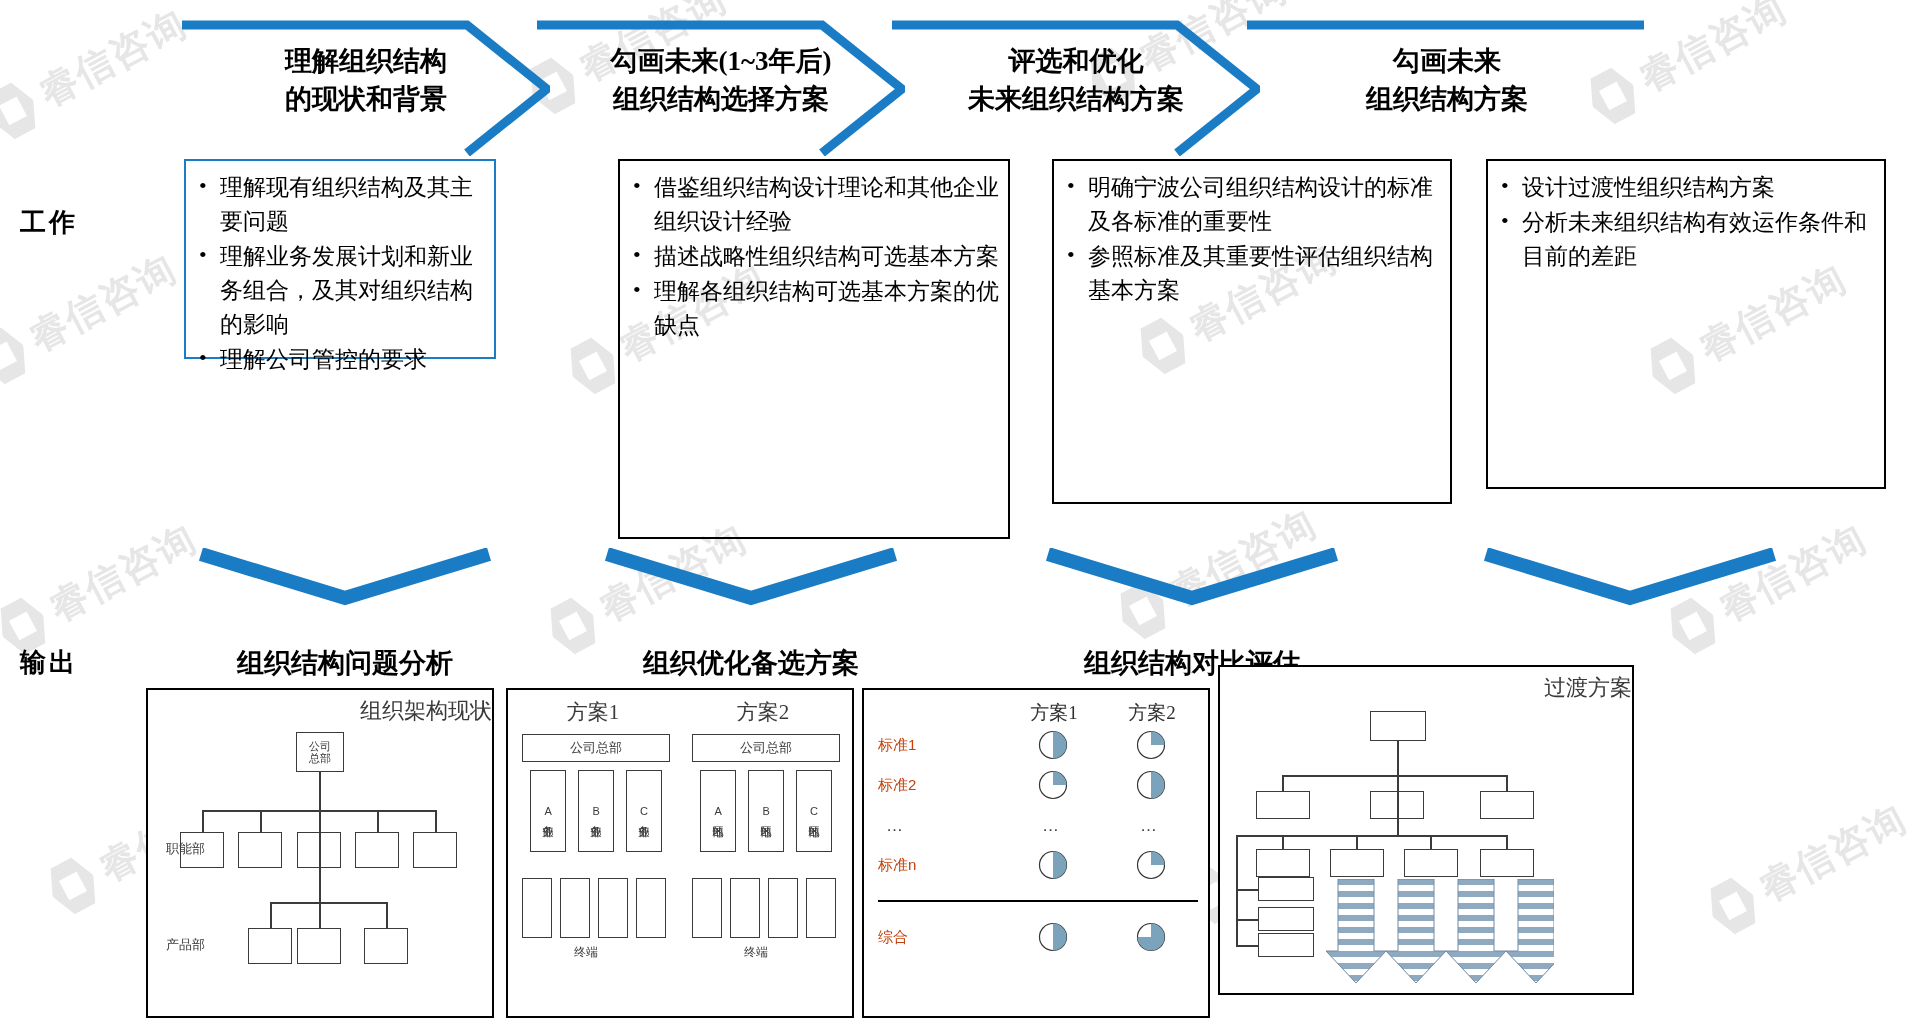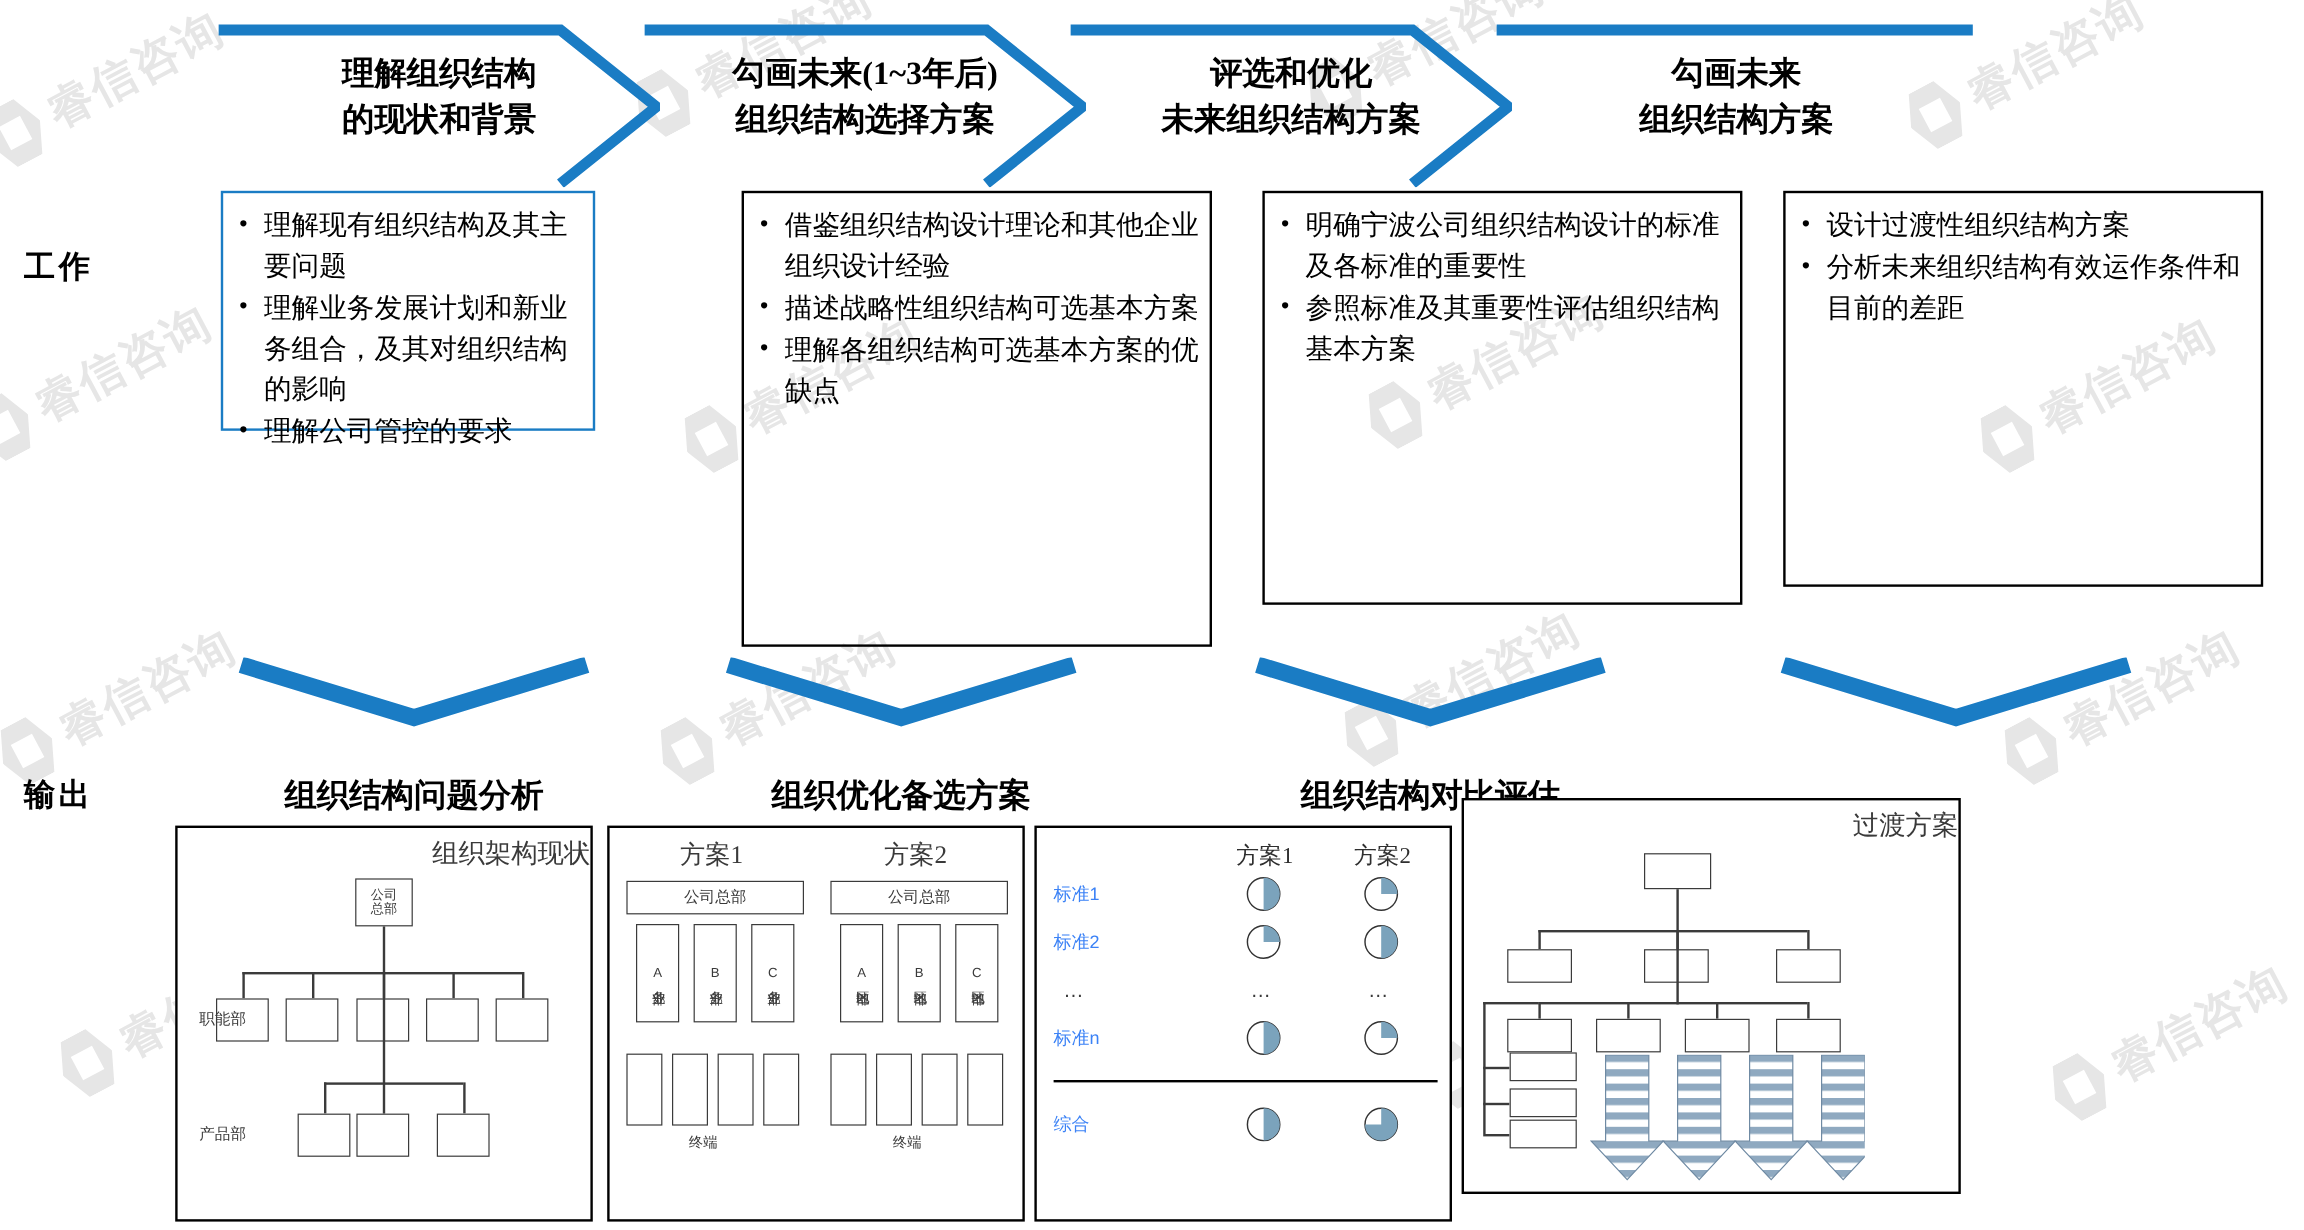--- a/index.html
+++ b/index.html
@@ -156,21 +156,21 @@
   }
   .crithdr {
     position:absolute;
     font-size:19px;
     color:#2f2f2f;
     font-family:"Liberation Serif", serif;
   }
   .critlabel {
     position:absolute;
     font-size:15px;
-    color:#3b82f6;
+    color:#c2410c;
     font-family:"Liberation Sans", sans-serif;
     white-space:nowrap;
   }
   .dots {
     position:absolute;
     font-size:17px; color:#3a3a3a; letter-spacing:3px;
     font-family:"Liberation Sans", sans-serif;
   }
   .pie { position:absolute; }
   .divider { position:absolute; height:2px; background:#000; }

